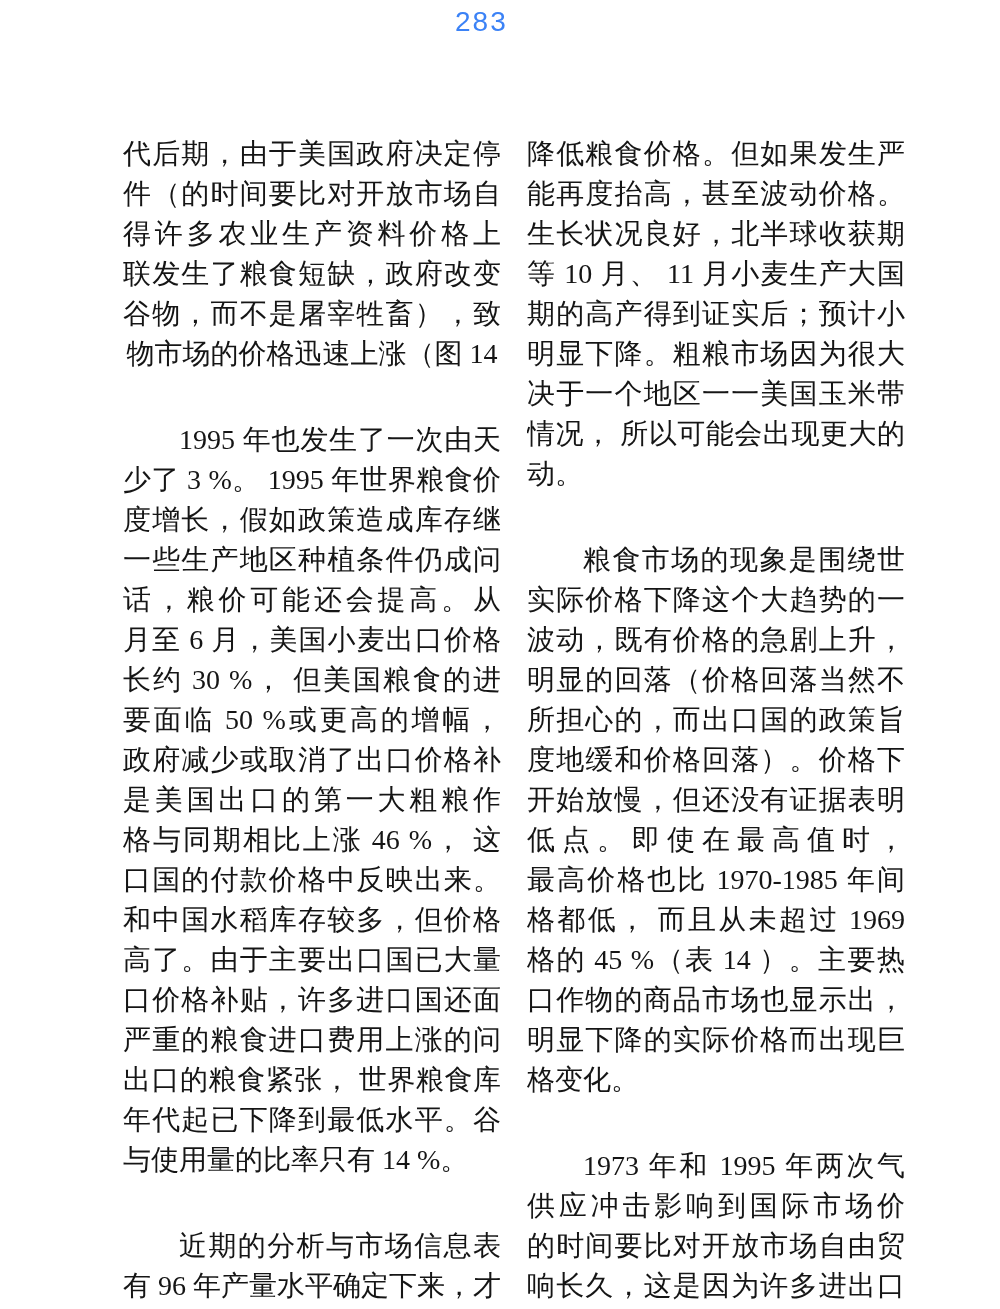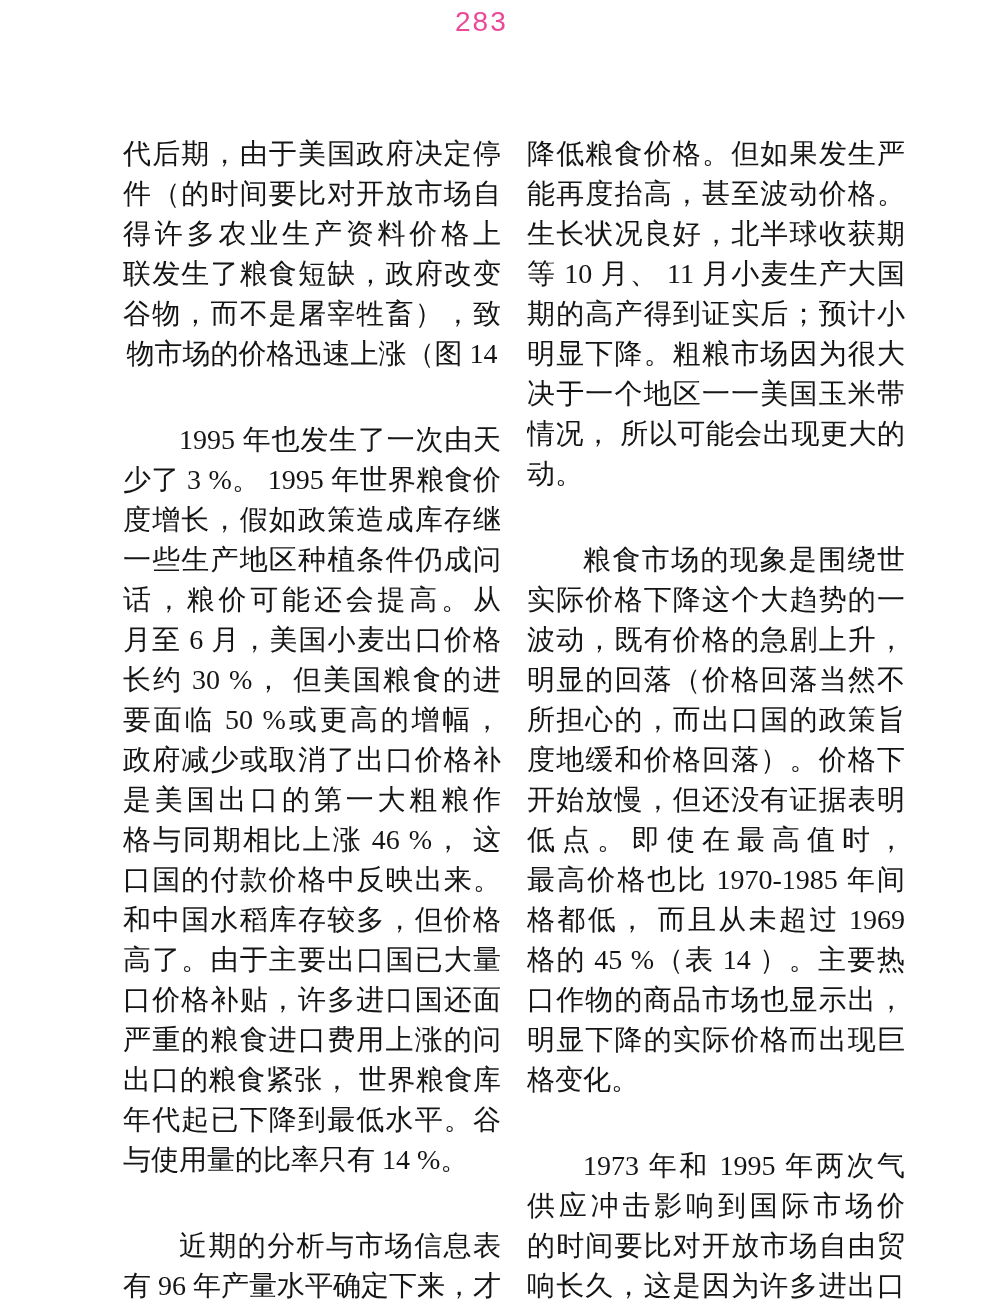--- a/index.html
+++ b/index.html
@@ -15,21 +15,21 @@
     color: #151515;
     overflow: hidden;
   }
   .page-number {
     position: absolute;
     top: 6px;
     left: 455px;
     font-size: 28px;
     font-family: "Liberation Sans", sans-serif;
     letter-spacing: 2px;
-    color: #ec4899;
+    color: #3b82f6;
   }
   .columns {
     position: absolute;
     top: 134px;
     left: 123px;
     width: 782px;
     display: flex;
     gap: 26px;
   }
   .column {

